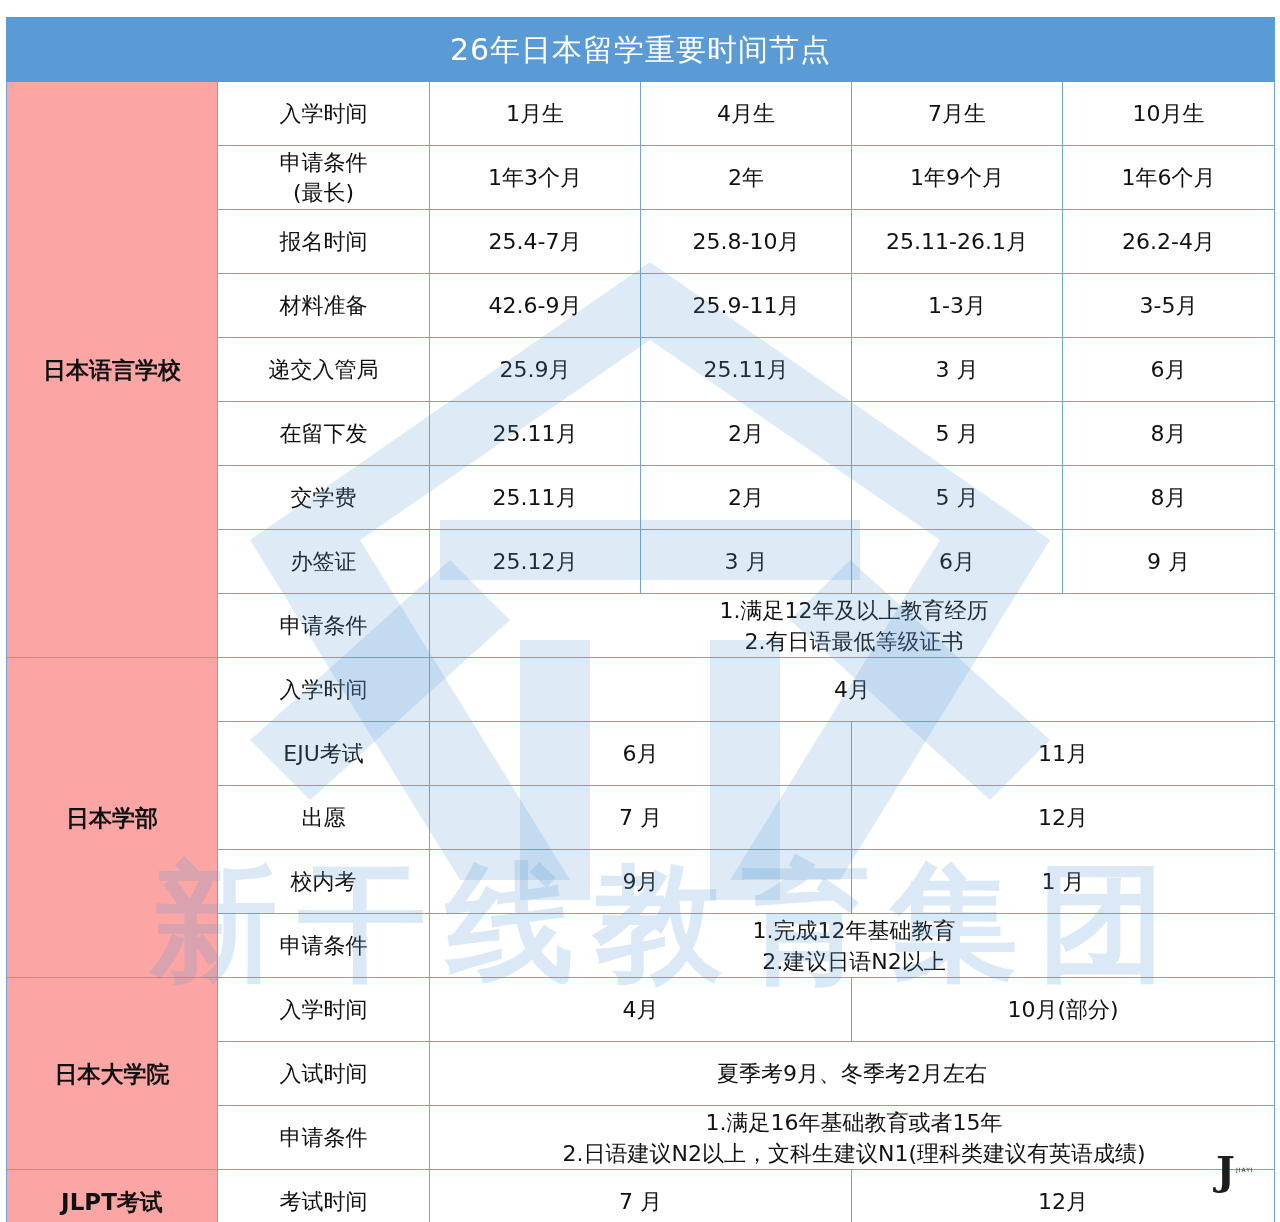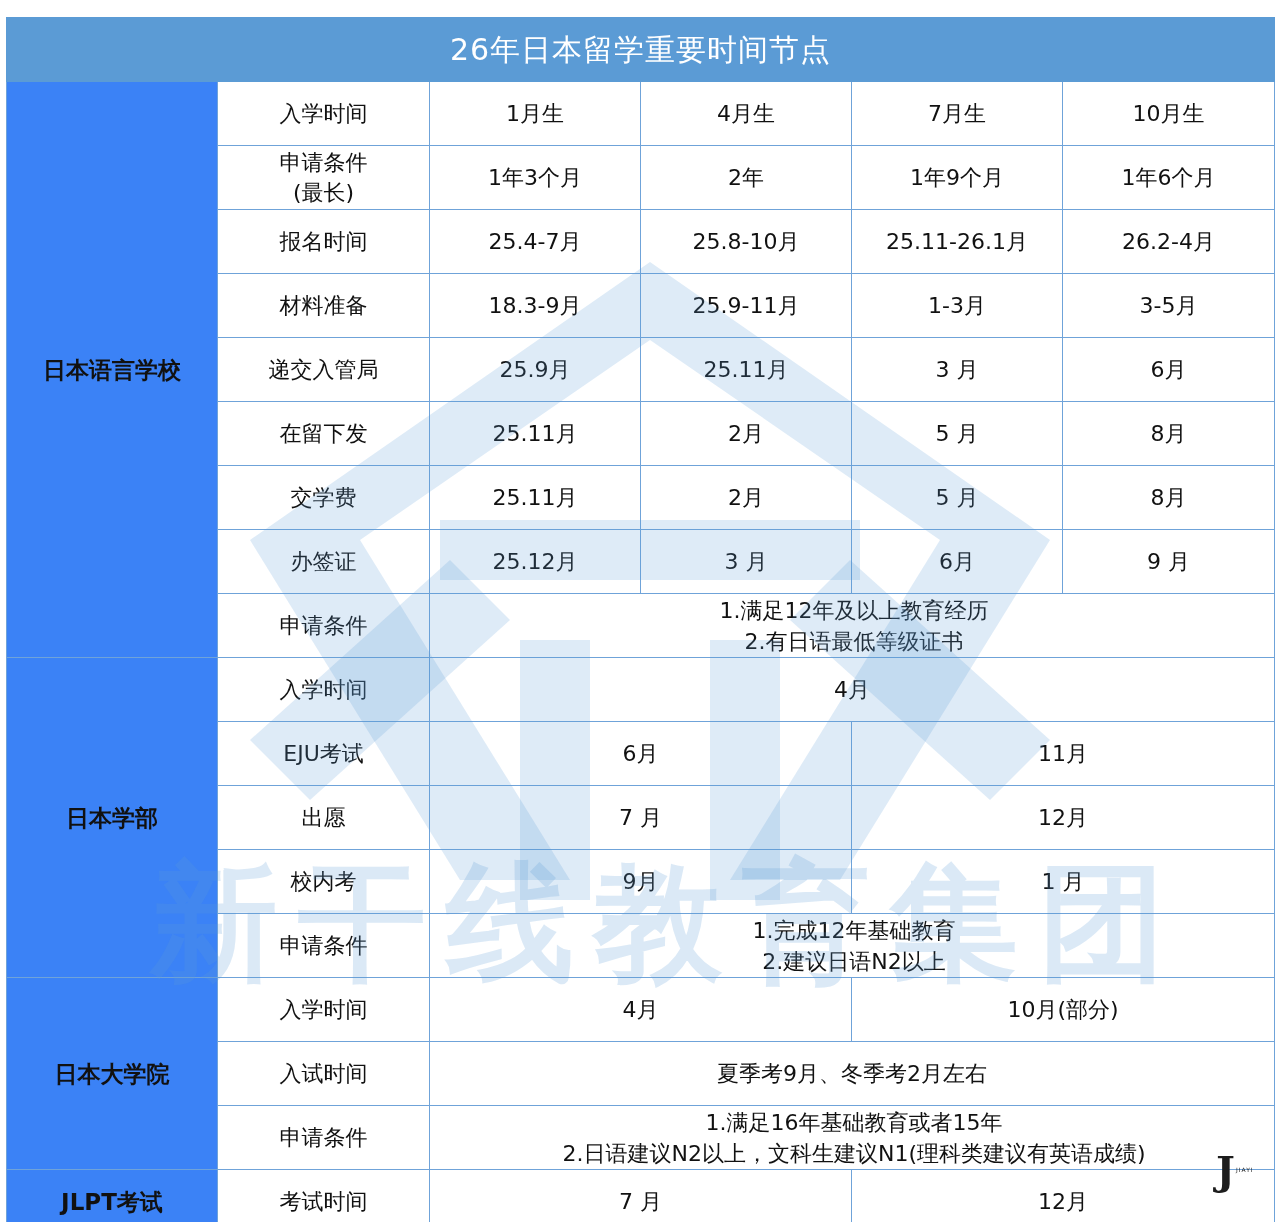--- a/index.html
+++ b/index.html
@@ -3,21 +3,21 @@
 <meta charset="utf-8">
 <style>
   html, body { margin:0; padding:0; background:#ffffff; }
   body { width:1280px; height:1222px; position:relative; overflow:hidden;
          font-family:"DejaVu Sans", "Liberation Sans", sans-serif; color:#111; }
   .wrap { position:absolute; left:6px; top:6px; width:1268px; height:1211px;margin-top:11px; }
   table { border-collapse:collapse; width:1268px; table-layout:fixed; position:relative; z-index:1; }
   td { border:1px solid #6fa3d9; text-align:center; vertical-align:middle; font-size:22px;
        height:63px; padding:0; line-height:30px; }
   .title { background:#5b9bd5; color:#ffffff; font-size:30px; height:63px; border:1px solid #5b9bd5; letter-spacing:1px; }
-  .cat { background:#3b82f6; font-weight:bold; font-size:23px; }
+  .cat { background:#fca5a5; font-weight:bold; font-size:23px; }
   .cond { text-align:center; padding-left:4px; line-height:31px; }
   .watermark { position:absolute; left:10px; top:0; width:1280px; height:959px; z-index:2; pointer-events:none; }
   .wm-text { position:absolute; left:140px; top:838px; font-size:128px; font-weight:bold;
              color:rgba(91,155,213,0.22); letter-spacing:20px; white-space:nowrap; }
   .logo { position:absolute; left:1216px; top:1150px; width:50px; height:42px; z-index:3; }
   .logo .j { position:absolute; left:0; top:0; font-family:"DejaVu Serif", serif; font-size:40px; font-weight:bold; color:#1d1d1d; line-height:42px; }
   .logo .sub { position:absolute; left:20px; top:16px; font-size:6px; color:#222; letter-spacing:1px; }
 </style>
 </head>
 <body>
@@ -57,21 +57,21 @@
   </tr>
   <tr>
     <td>报名时间</td>
     <td>25.4-7月</td>
     <td>25.8-10月</td>
     <td>25.11-26.1月</td>
     <td>26.2-4月</td>
   </tr>
   <tr>
     <td>材料准备</td>
-    <td>18.3-9月</td>
+    <td>42.6-9月</td>
     <td>25.9-11月</td>
     <td>1-3月</td>
     <td>3-5月</td>
   </tr>
   <tr>
     <td>递交入管局</td>
     <td>25.9月</td>
     <td>25.11月</td>
     <td>3 月</td>
     <td>6月</td>

